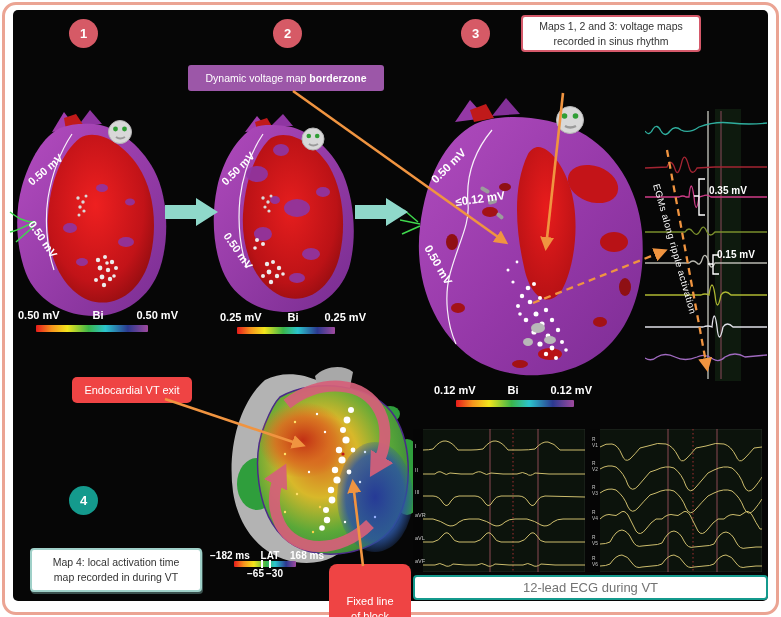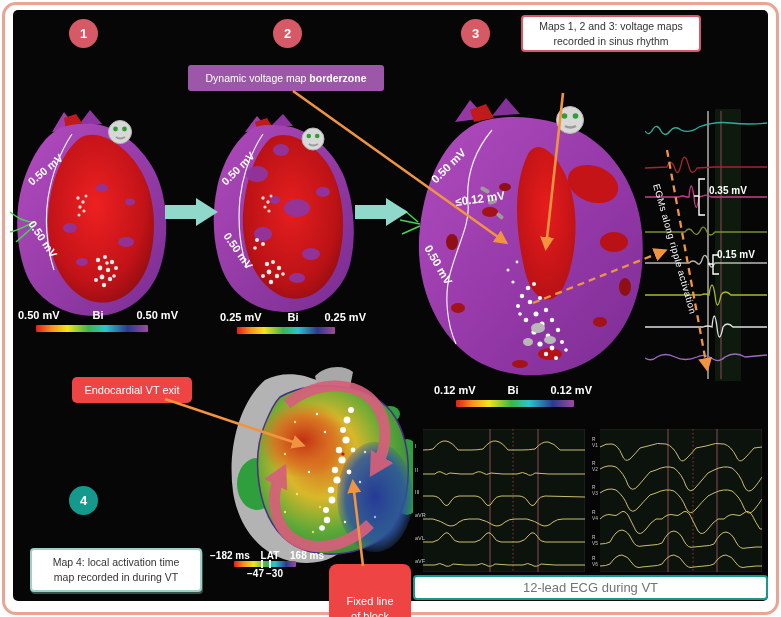--- a/index.html
+++ b/index.html
@@ -402,21 +402,21 @@
       <span>−182 ms</span>
       <span>LAT</span>
       <span>168 ms</span>
     </div>
     <div class="lat-barwrap">
       <div class="lat-bar">
         <div class="lat-tick" style="left:44%;"></div>
         <div class="lat-tick" style="left:56%;"></div>
       </div>
       <div class="lat-sub">
-        <span>−47</span>
+        <span>−65</span>
         <span>−30</span>
       </div>
     </div>
   </div>
 
   <svg class="abs" style="left:413px;top:429px;z-index:6;" width="172" height="143" viewBox="0 0 172 143">
     <rect x="0" y="0" width="172" height="143" fill="#0c130c" stroke="#252d25" stroke-width="1"></rect>
     <rect x="0" y="0" width="10" height="143" fill="#050505"></rect>
     <line x1="77" y1="0" x2="77" y2="143" stroke="#c06070" stroke-width="1" opacity="0.7"></line>
     <line x1="100" y1="0" x2="100" y2="143" stroke="#a03030" stroke-width="1" stroke-dasharray="1.5,2.5"></line>

